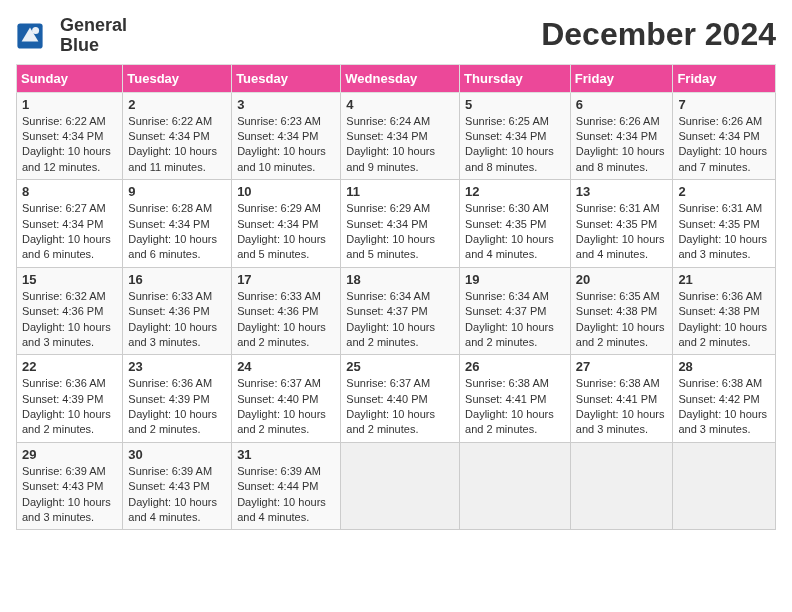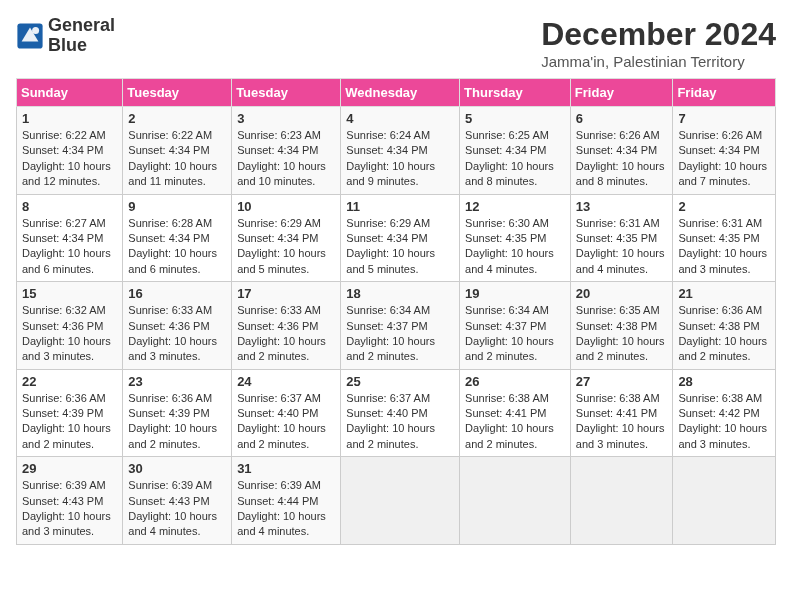--- a/index.html
+++ b/index.html
@@ -12,21 +12,21 @@
     }
     .header-area {
       display: flex;
       justify-content: space-between;
       align-items: flex-start;
       margin-bottom: 8px;
     }
     .logo {
       display: flex;
       align-items: center;
-      gap: 4px;
+      gap: 16px;
     }
     .logo-text {
       font-size: 18px;
       font-weight: bold;
       color: #333;
       line-height: 1.1;
     }
     .logo-text span {
       display: block;
     }
@@ -95,21 +95,20 @@
       <polygon points="20,8 32,28 8,28" fill="#fff" opacity="0.9"></polygon>
       <circle cx="28" cy="12" r="5" fill="#fff" opacity="0.9"></circle>
     </svg>
     <div class="logo-text">
       <span>General</span>
       <span>Blue</span>
     </div>
   </div>
   <div class="title-area">
     <div class="main-title">December 2024</div>
-    <div class="subtitle">Jamma'in, Palestinian Territory</div>
   </div>
 </div>
 
 <table>
   <thead>
     <tr>
     <th>Sunday</th>
         <th>Tuesday</th>
         <th>Tuesday</th>
         <th>Wednesday</th>

